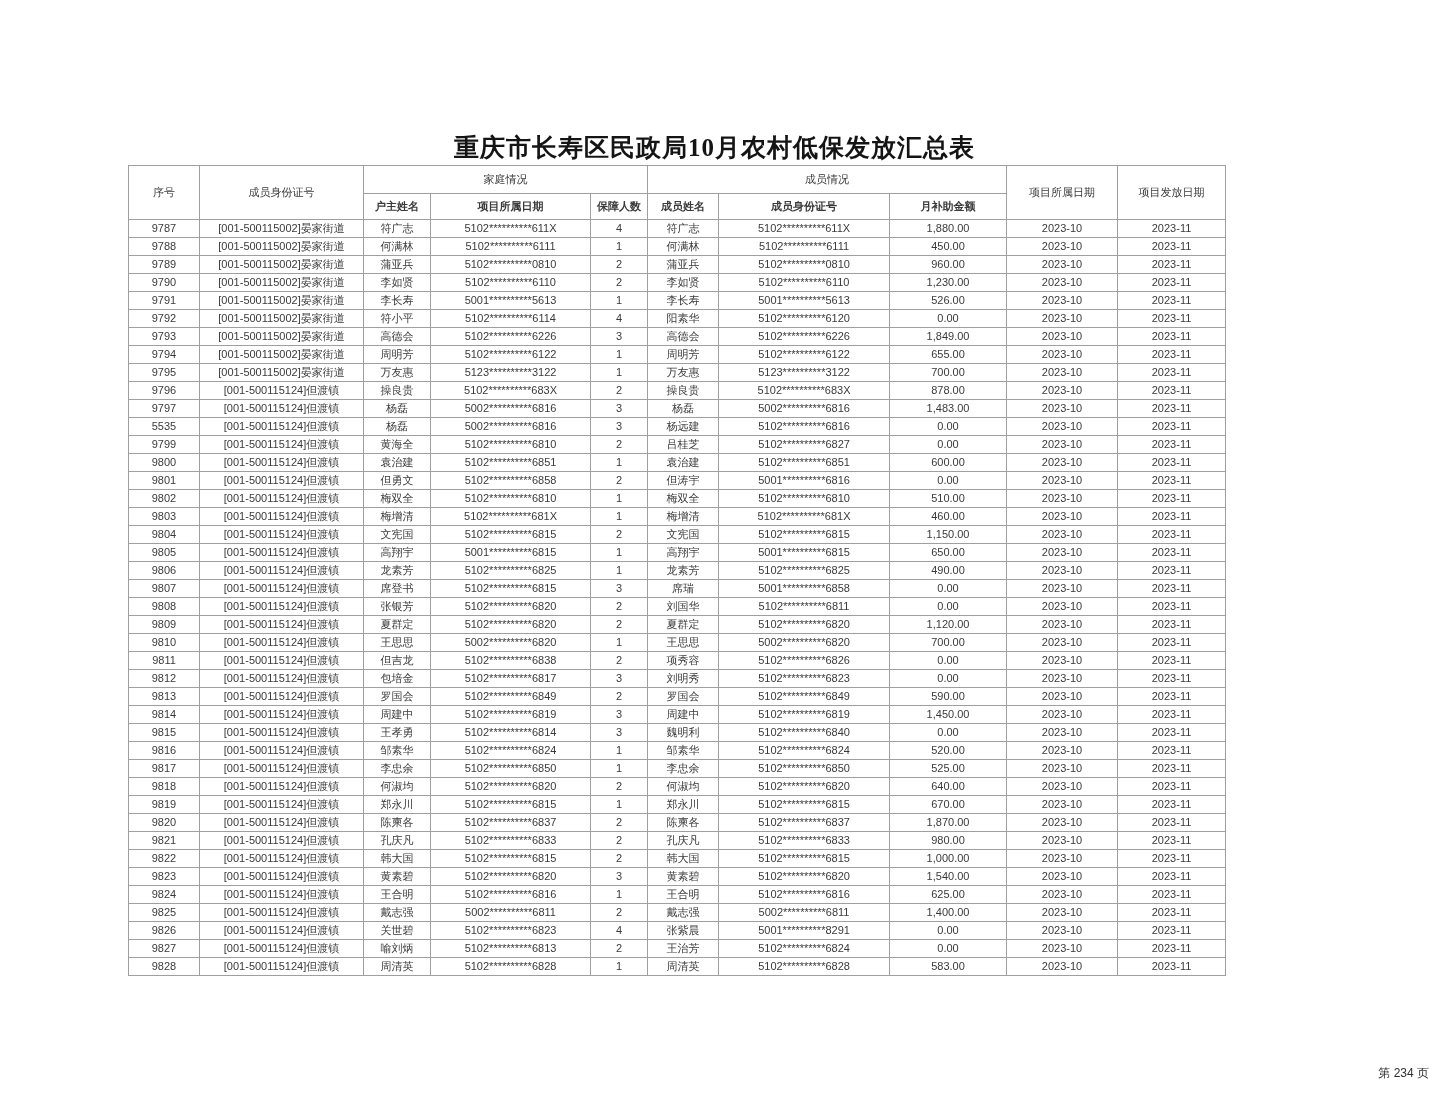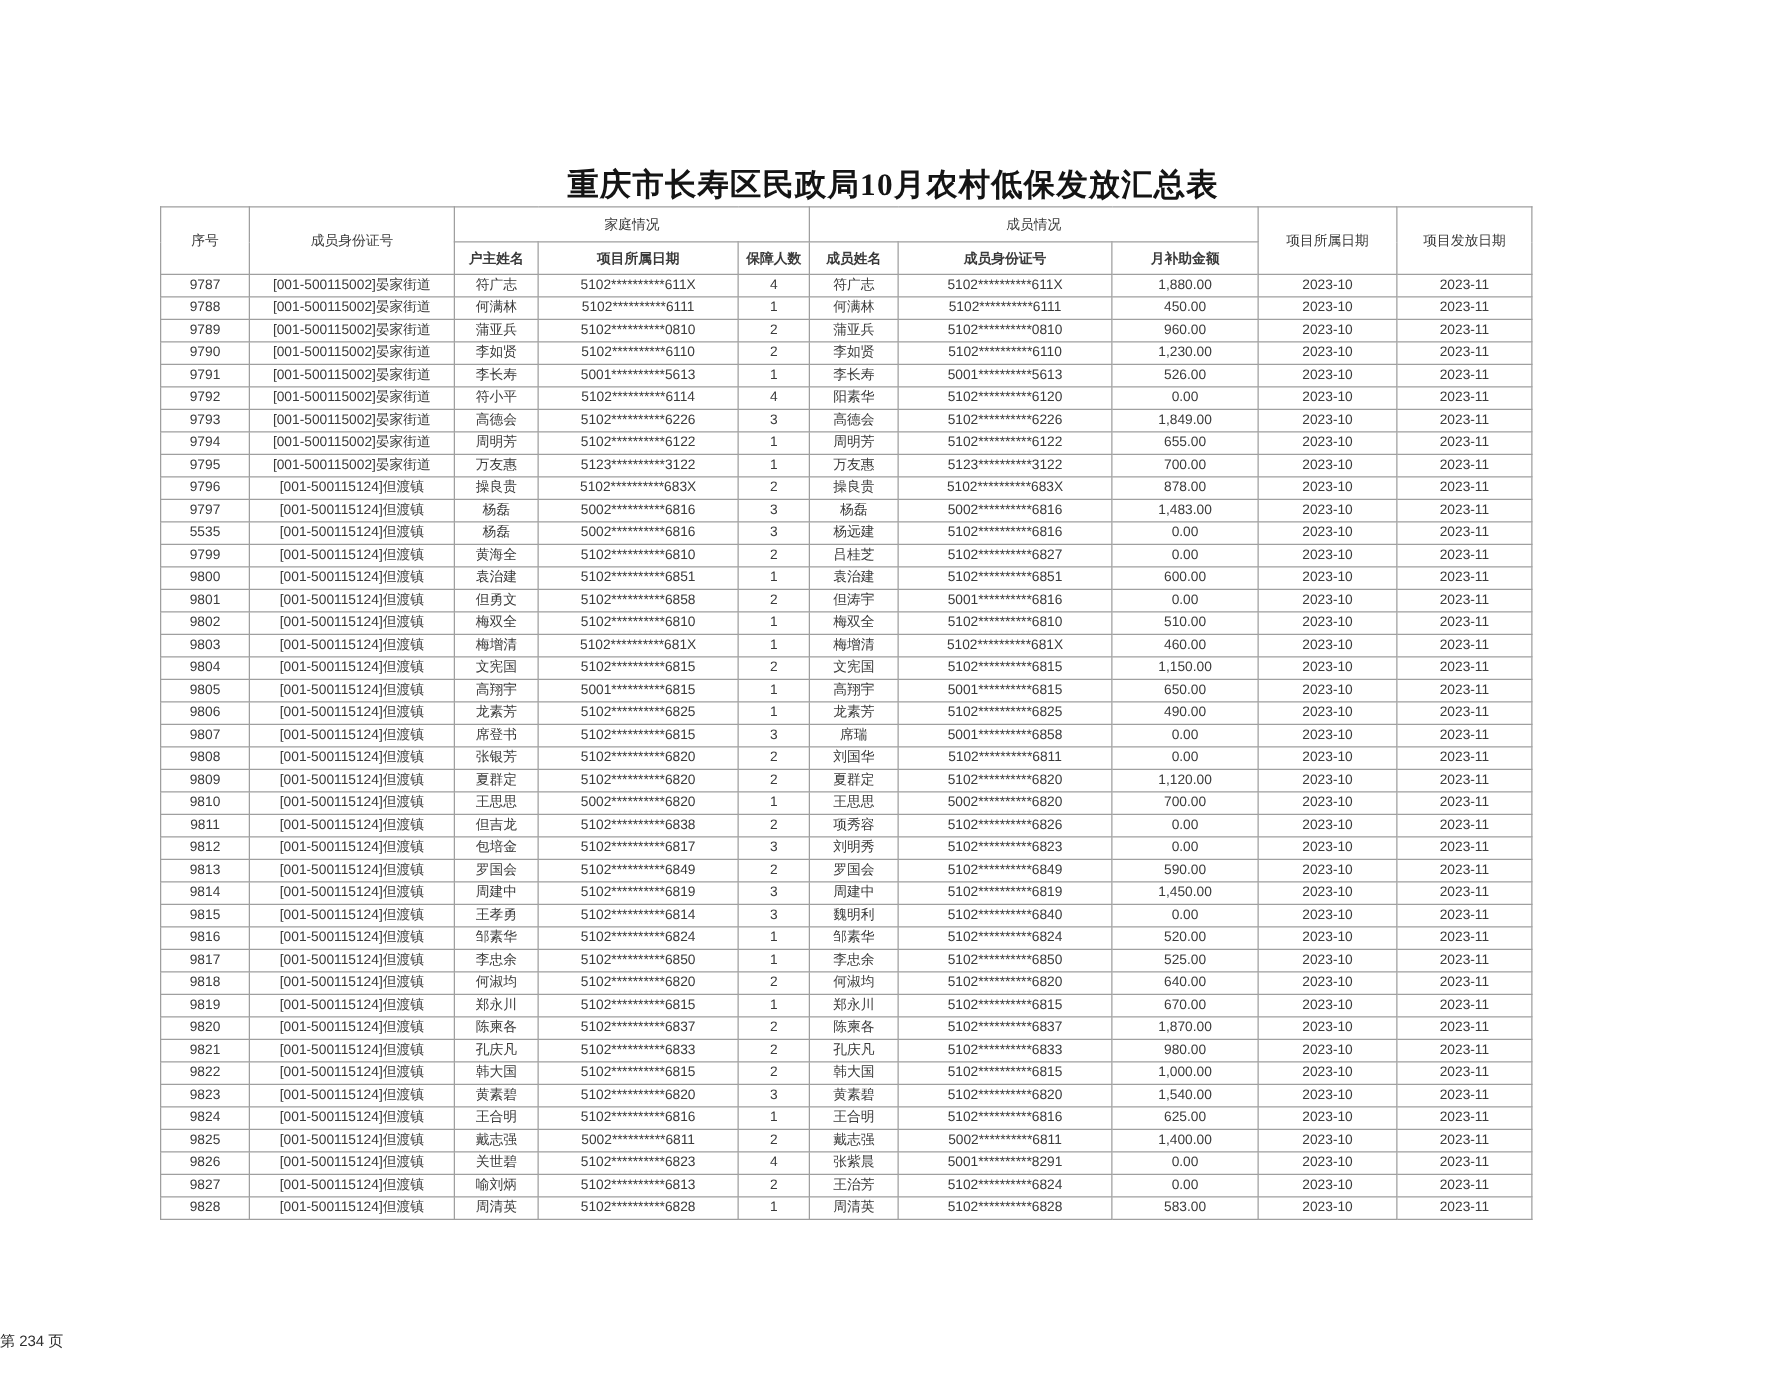--- a/index.html
+++ b/index.html
@@ -38,21 +38,21 @@
     overflow: hidden;
     white-space: nowrap;
     padding: 0 2px;
   }
   table.summary thead tr.h1 th { height: 28px; }
   table.summary thead tr.h2 th { height: 26px; font-weight: bold; }
   table.summary tbody td { height: 17px; line-height: 17px; }
   .page-footer {
     position: absolute;
     top: 1065px; left: 0; width: 1429px;
-    text-align: left;
+    text-align: right;
     font-size: 12px;
     color: #2e2e2e;
   }
 </style>
 </head>
 <body>
 
 <div class="page-title">重庆市长寿区民政局10月农村低保发放汇总表</div>
 
 <table class="summary">

